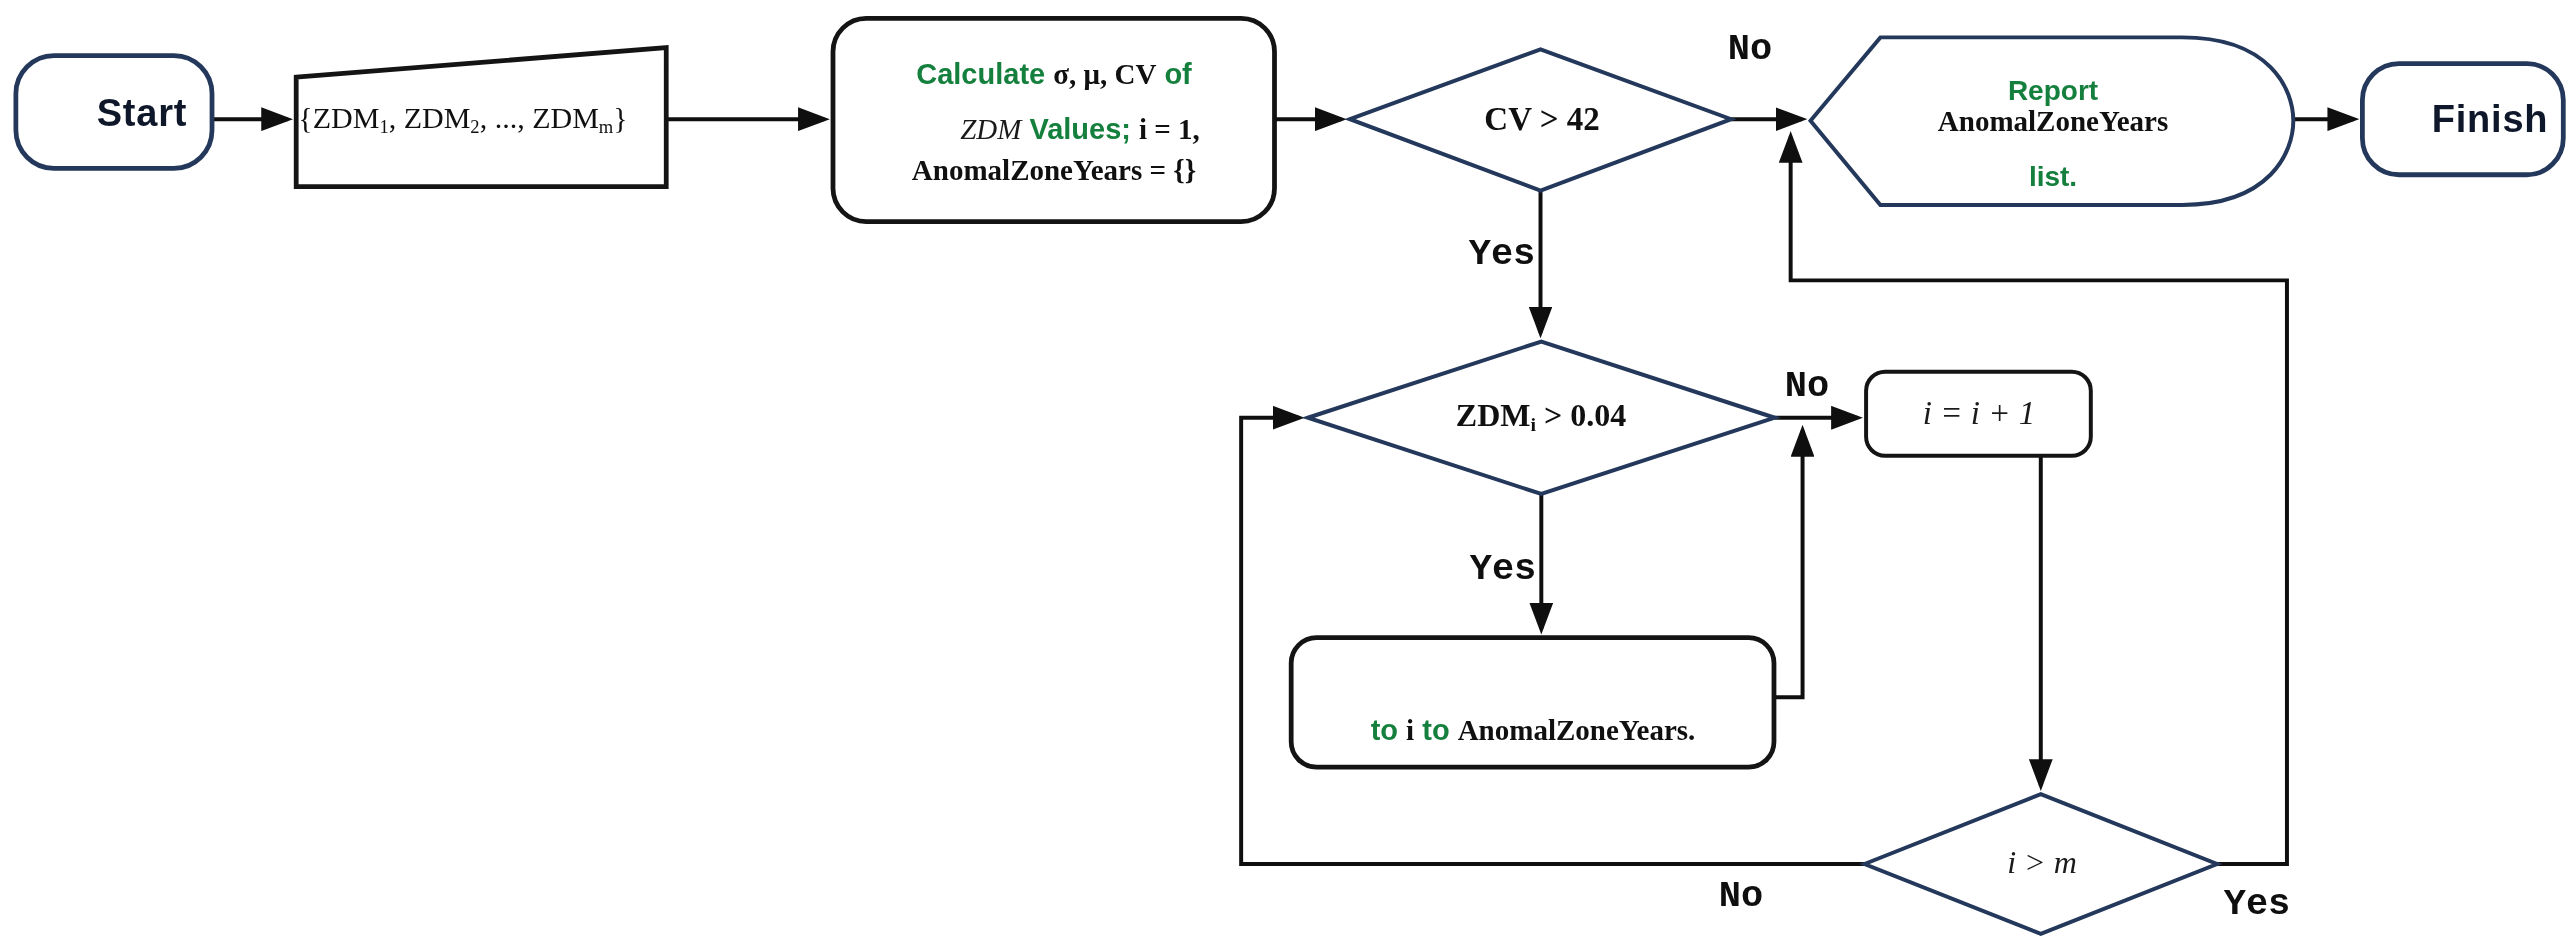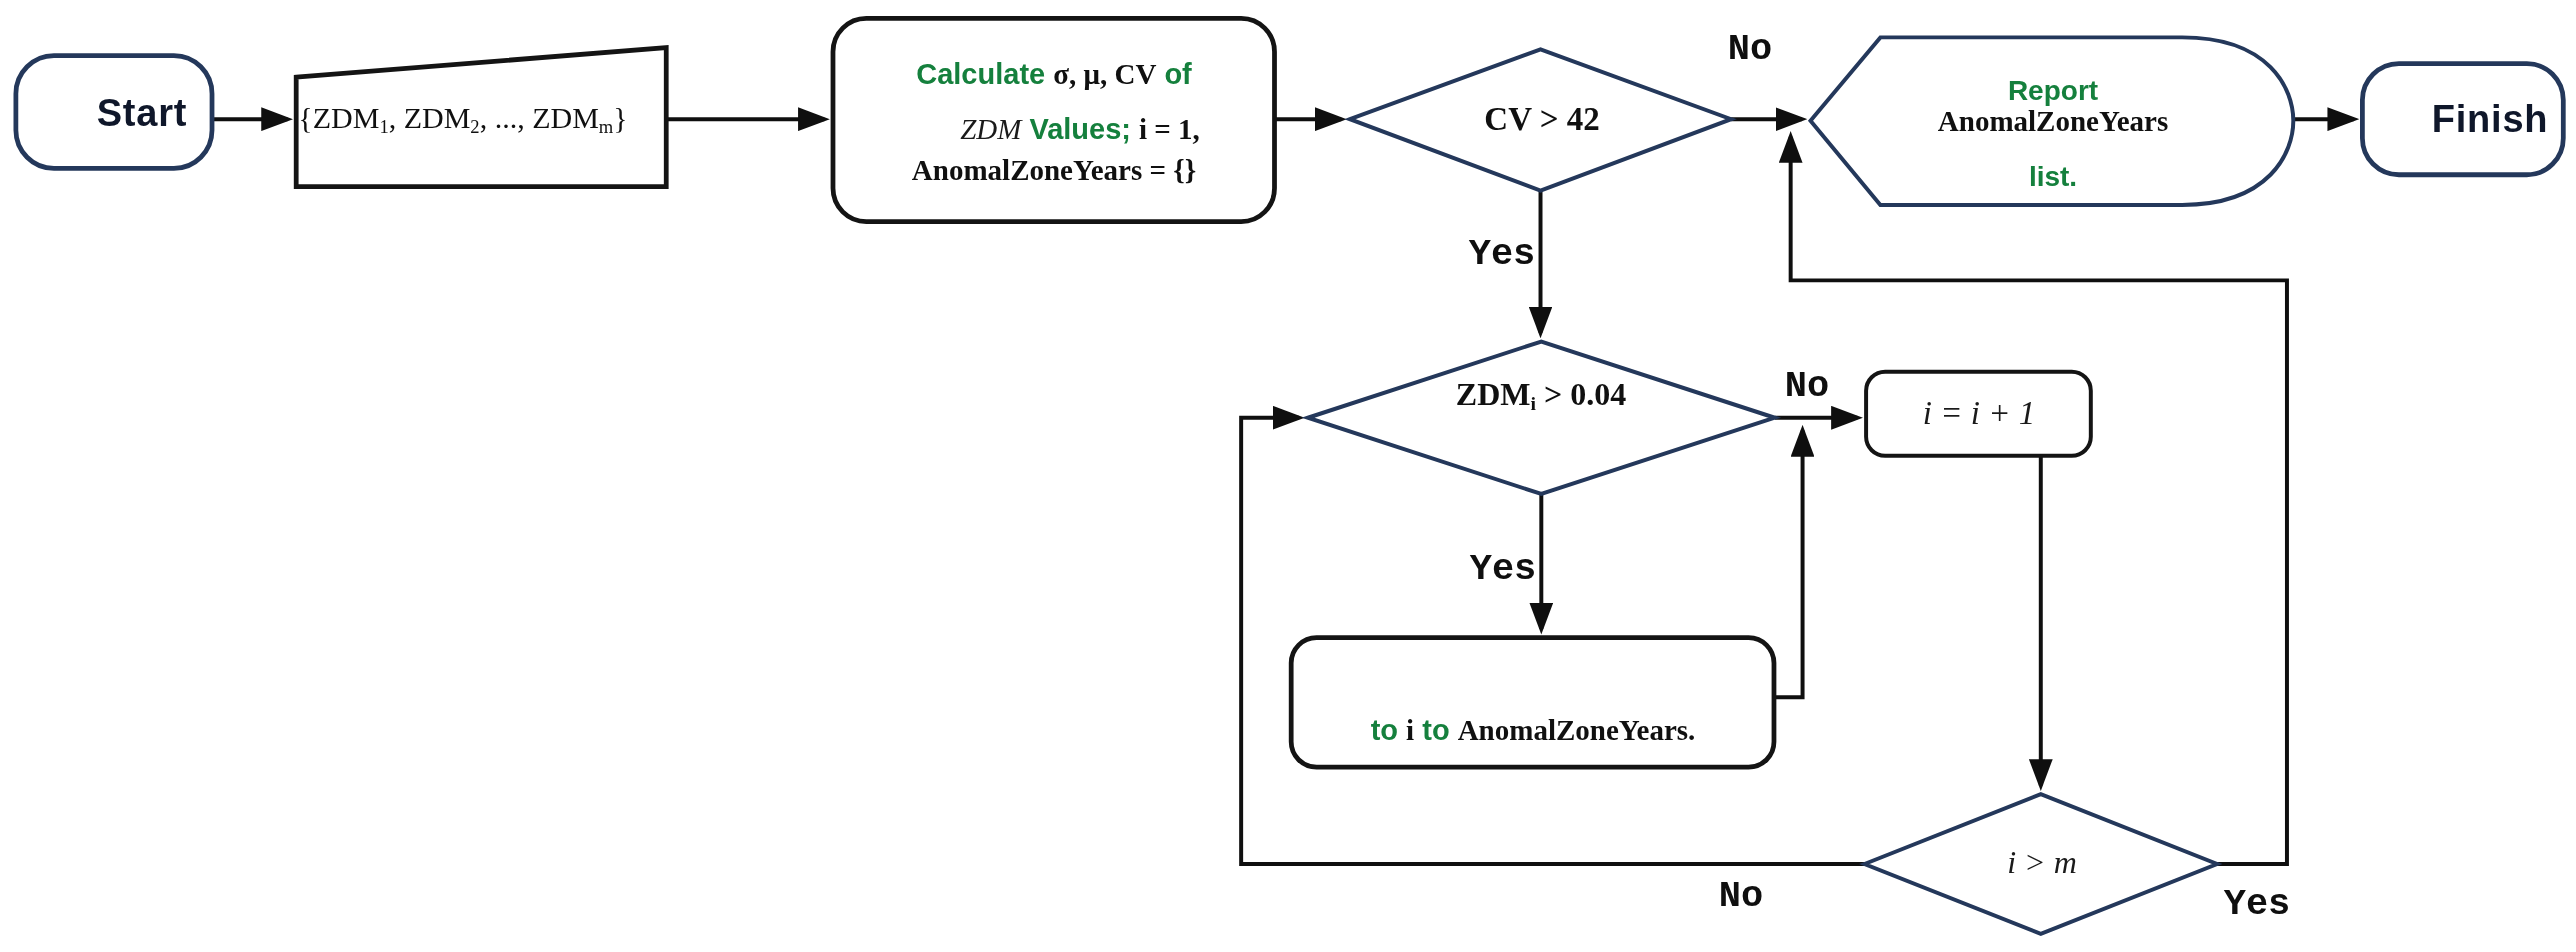--- a/index.html
+++ b/index.html
@@ -63,21 +63,21 @@
   <div class="txt fs37" style="left:1054px;top:74px;">
     <span class="t-sans">Calculate </span><span class="m-b">σ, μ, CV</span><span class="t-sans"> of</span>
   </div>
   <div class="txt fs37" style="left:1080px;top:121px;margin-top:8px;">
     <span class="m-r">ZDM</span><span class="t-sans"> Values; </span><span class="m-b">i = 1,</span>
   </div>
   <div class="txt m-b fs36" style="left:1054px;top:170px;">AnomalZoneYears = {}</div>
 
   <div class="txt m-b fs42" style="left:1542px;top:119px;">CV &gt; 42</div>
 
-  <div class="txt fs40" style="left:1541px;top:396px;">
+  <div class="txt fs40" style="left:1541px;top:417px;">
     <span class="m-b">ZDM</span><span class="m-b sub">i</span><span class="m-b"> &gt; 0.04</span>
   </div>
 
   <div class="txt m-r fs42" style="left:1979px;top:413px;">i = i + 1</div>
 
   <div class="txt fs36" style="left:1533px;top:730px;text-align:center;">
     <span class="t-sans">to </span><span class="m-b">i</span><span class="t-sans"> to </span><span class="m-b">AnomalZoneYears.</span>
   </div>
 
   <div class="txt m-r fs40" style="left:2042px;top:862px;">i &gt; m</div>

